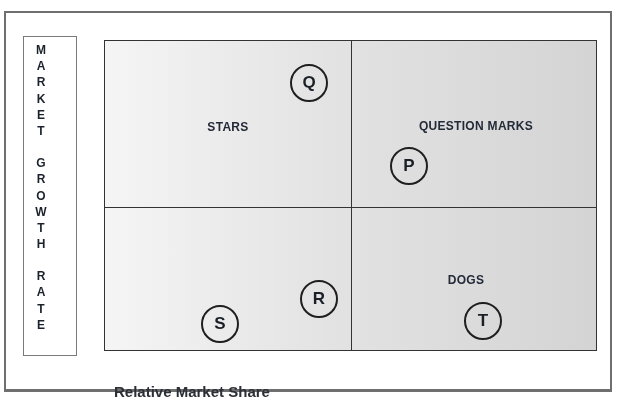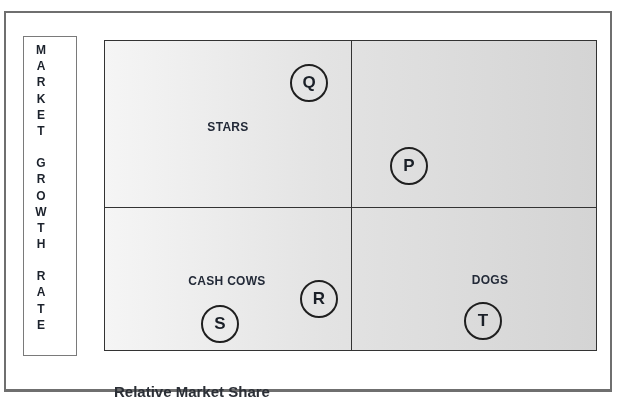--- a/index.html
+++ b/index.html
@@ -61,21 +61,21 @@
     transform:translate(-50%,-50%);
     font-size:12px;
     font-weight:bold;
     letter-spacing:0.3px;
     color:#232a38;
     white-space:nowrap;
   }
   .quad-label.stars{left:222px;top:114px;}
   .quad-label.qmarks{left:470px;top:113px;}
   .quad-label.cows{left:221px;top:268px;}
-  .quad-label.dogs{left:484px;top:267px;}
+  .quad-label.dogs{left:460px;top:267px;}
   .circle{
     position:absolute;
     width:34px;height:34px;
     border:2px solid #1f1f1f;
     border-radius:50%;
     background:transparent;
     transform:translate(-50%,-50%);
     display:flex;align-items:center;justify-content:center;
     font-size:17px;
     font-weight:bold;
@@ -118,21 +118,21 @@
           <div class="vletter">E</div>
         </div>
     </div>
 
     <div class="matrix">
       <div class="divider-v"></div>
       <div class="divider-h"></div>
     </div>
 
     <div class="quad-label stars">STARS</div>
-    <div class="quad-label cows">CASH COWS</div>
+    <div class="quad-label qmarks">QUESTION MARKS</div>
     <div class="quad-label dogs">DOGS</div>
 
     <div>
         <div class="circle" style="left: 303px; top: 70px;">Q</div>
         <div class="circle" style="left: 403px; top: 153px;">P</div>
         <div class="circle" style="left: 313px; top: 286px;">R</div>
         <div class="circle" style="left: 214px; top: 311px;">S</div>
         <div class="circle" style="left: 477px; top: 308px;">T</div>
       </div>
 

